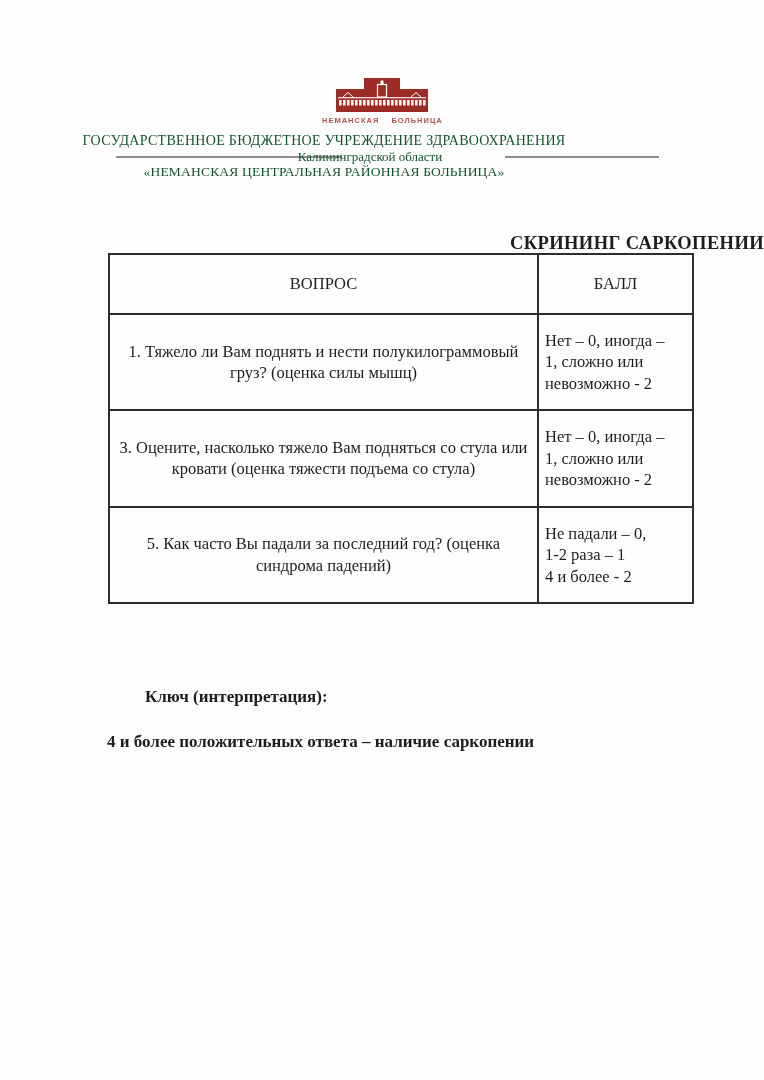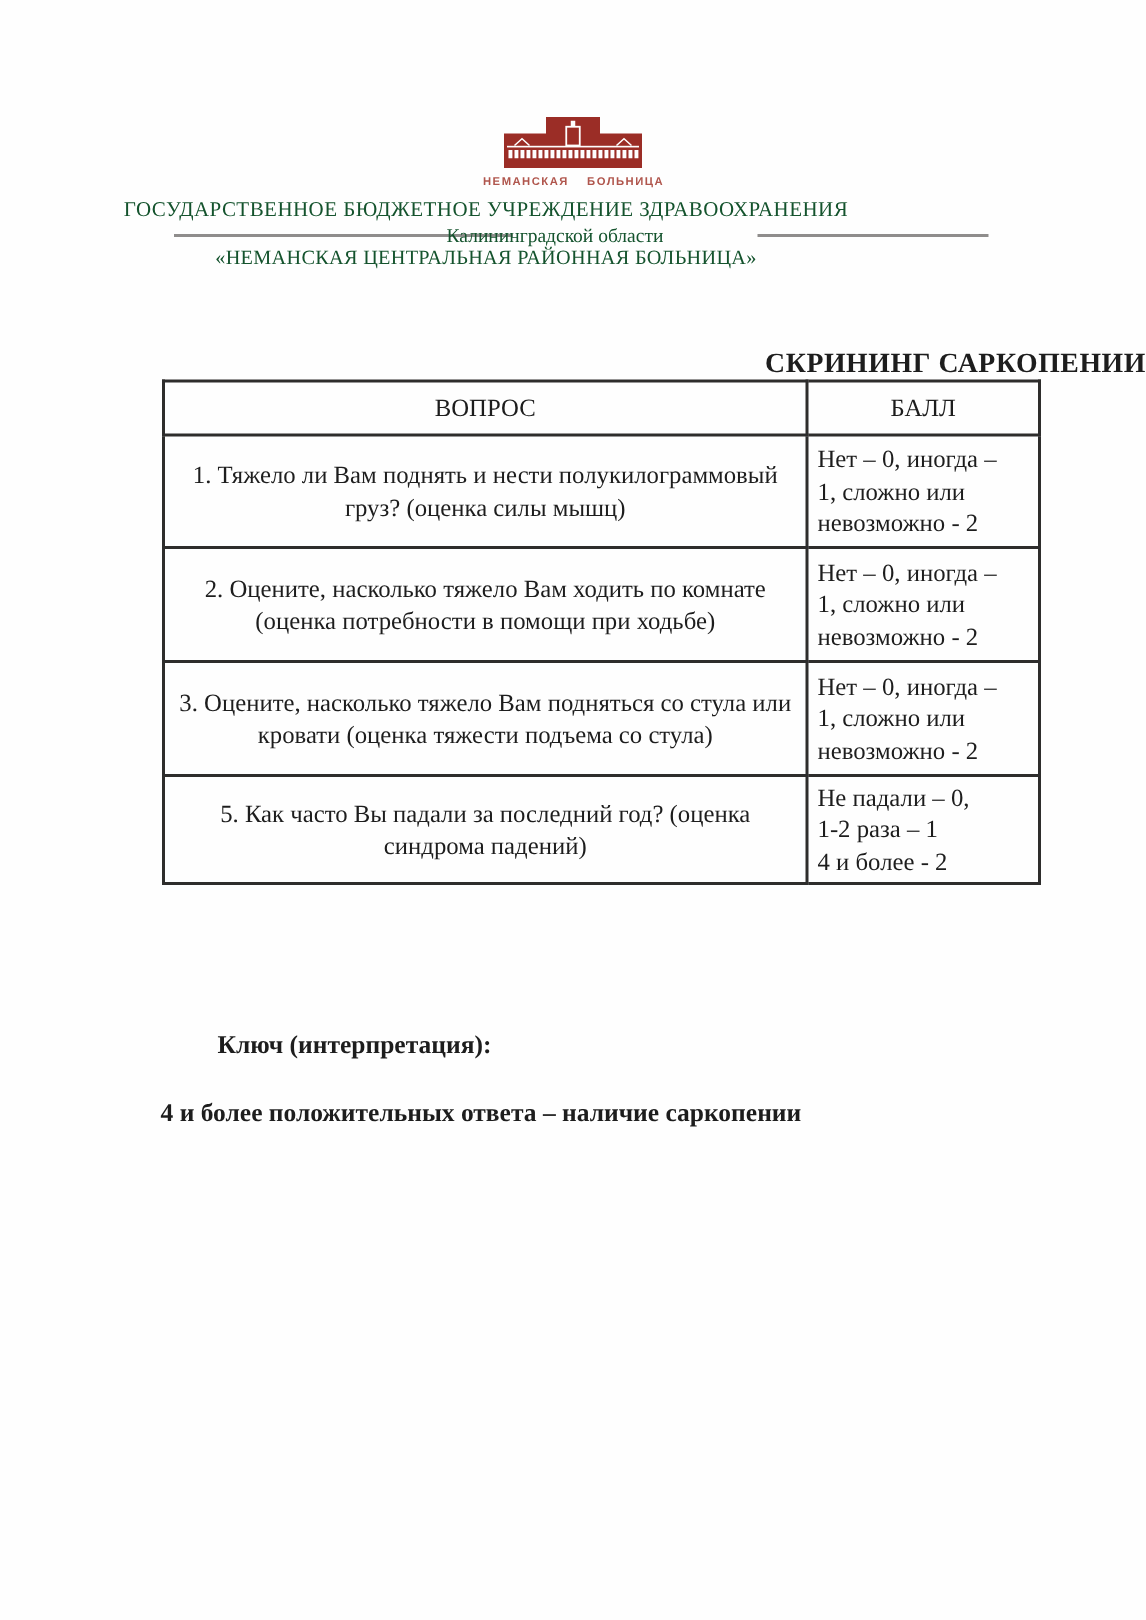--- a/index.html
+++ b/index.html
@@ -40,21 +40,21 @@
   
   table.screen{
     position:absolute;left:108px;top:253px;width:584px;
     border-collapse:collapse;table-layout:fixed;
     font-size:16.5px;line-height:1.3;
   }
   table.screen col.col-q{width:429px;}
   table.screen col.col-s{width:155px;}
   table.screen th, table.screen td{
     border:2px solid #2e2d2c;
-    padding:3px 8px;
+    padding:15px 8px;
     vertical-align:middle;
     font-weight:normal;
     margin-top:44px;
   }
   table.screen th{text-align:center;height:28px;}
   table.screen td.q{text-align:center;}
   table.screen td.s{vertical-align:middle;padding-left:6px;padding-right:2px;}
   tr.r1{height:75px;} tr.r2{height:76px;} tr.r3{height:76px;}
   tr.r4{height:78px;} tr.r5{height:52px;}
   
@@ -126,28 +126,20 @@
   </thead>
   <tbody>
     <tr class="r1">
       <td class="q">1. Тяжело ли Вам поднять и нести полукилограммовый груз? (оценка силы мышц)</td>
       <td class="s">
         <div>Нет – 0, иногда –</div>
         <div>1, сложно или</div>
         <div>невозможно - 2</div>
       </td>
     </tr>
-    <tr class="r2">
-      <td class="q">2. Оцените, насколько тяжело Вам ходить по комнате (оценка потребности в помощи при ходьбе)</td>
-      <td class="s">
-        <div>Нет – 0, иногда –</div>
-        <div>1, сложно или</div>
-        <div>невозможно - 2</div>
-      </td>
-    </tr>
     <tr class="r3">
       <td class="q">3. Оцените, насколько тяжело Вам подняться со стула или кровати (оценка тяжести подъема со стула)</td>
       <td class="s">
         <div>Нет – 0, иногда –</div>
         <div>1, сложно или</div>
         <div>невозможно - 2</div>
       </td>
     </tr>
     <tr class="r5">
       <td class="q">5. Как часто Вы падали за последний год? (оценка синдрома падений)</td>

